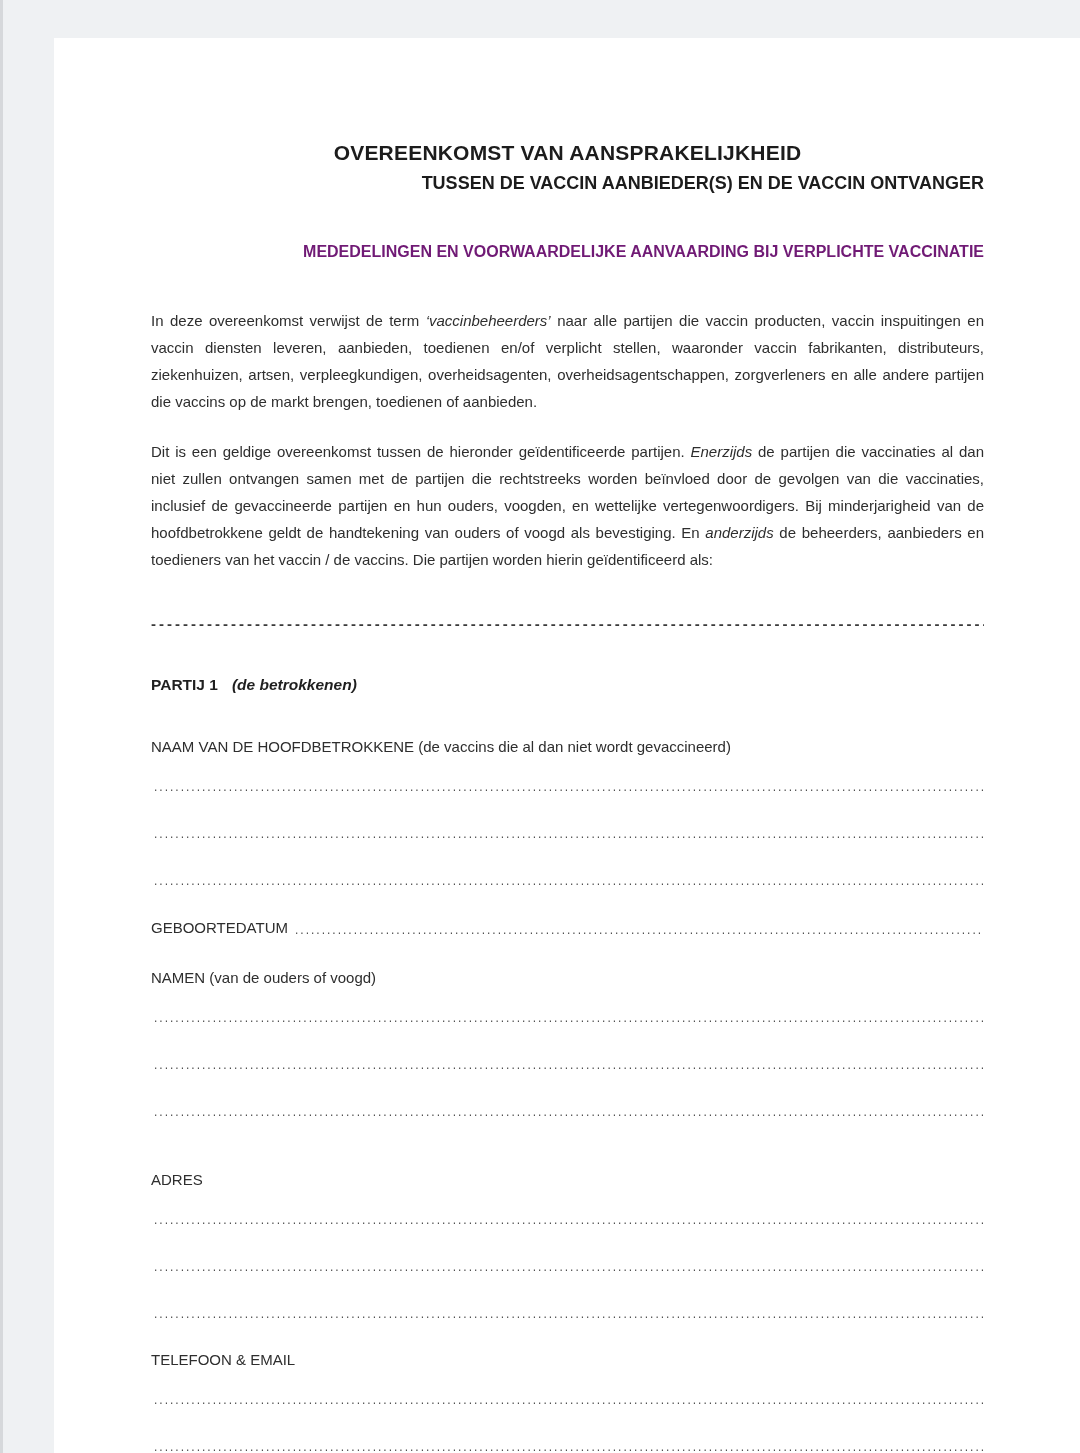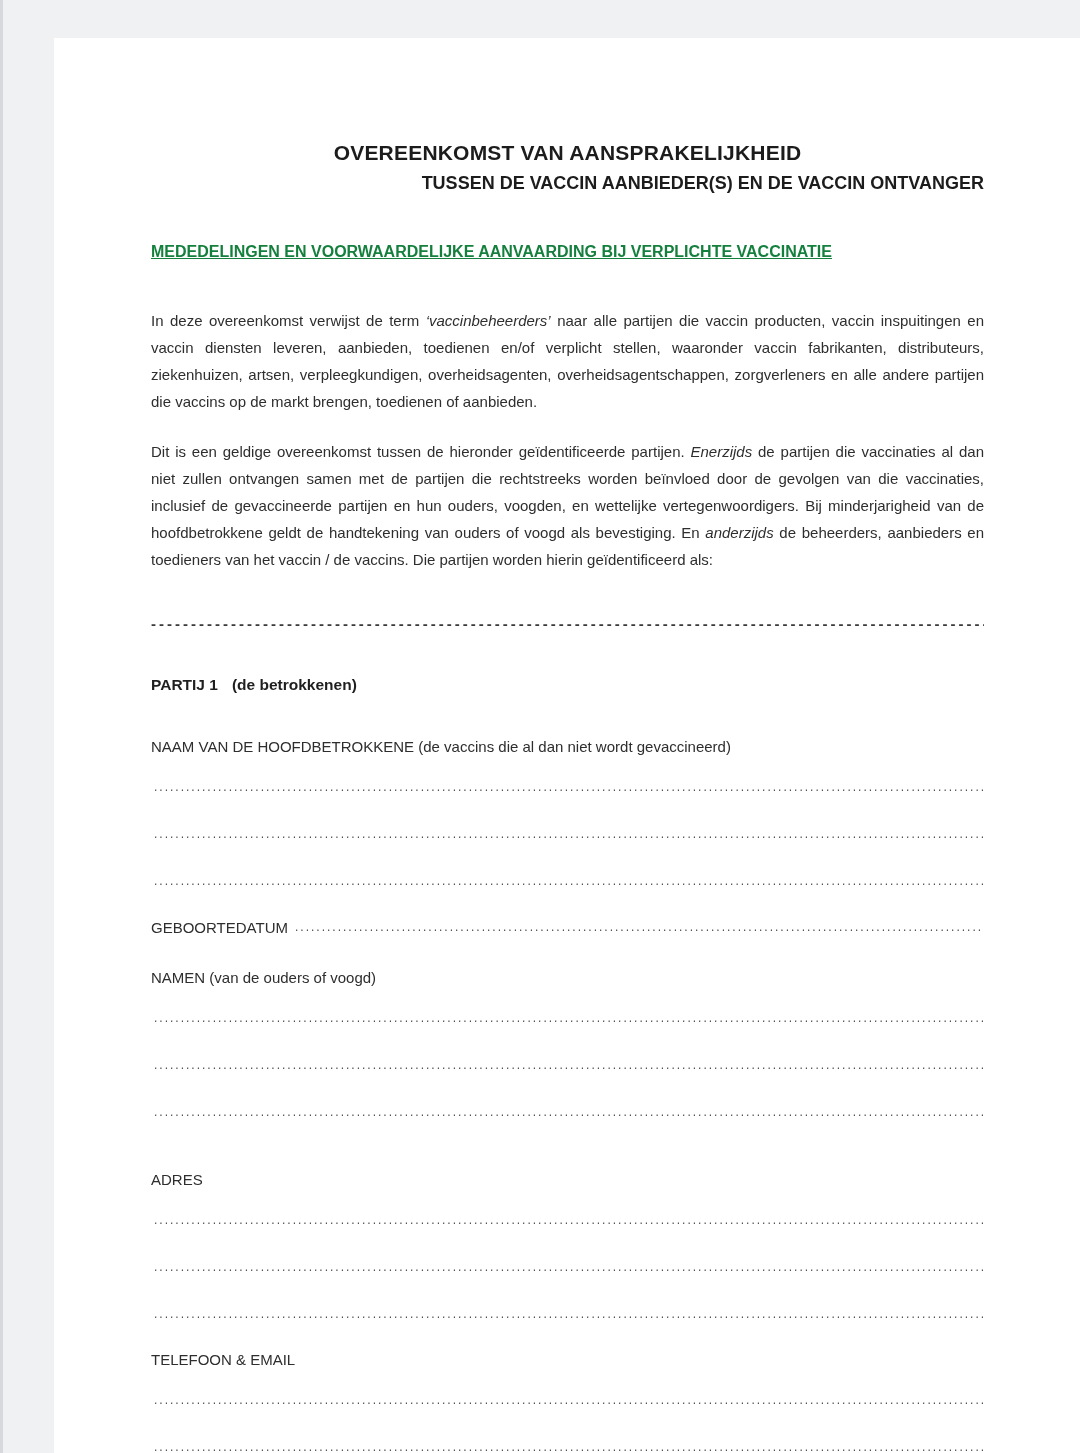--- a/index.html
+++ b/index.html
@@ -35,26 +35,25 @@
     line-height: 30px;
     letter-spacing: 0.2px;
   }
   .title2 {
     text-align: right;
     font-size: 18px; font-weight: bold;
     color: #1c1c1c;
     line-height: 30px;
   }
   .subtitle {
-    text-align: left;
+    text-align: right;
     font-size: 16px; font-weight: bold;
-    color: #15803d;
+    color: #701a75;
     margin-top: 43px;
     line-height: 22px;
-    text-decoration: underline;
   }
   .para {
     margin-top: 44px;
     font-size: 15px;
     line-height: 27px;
     text-align: justify;
     color: #2e2e2e;
   }
   .para + .para { margin-top: 23px; }
   .para .it { font-style: italic; }
@@ -68,21 +67,21 @@
     letter-spacing: 3px;
     color: #3a3a3a;
     line-height: 16px;
   }
   .section-heading {
     margin-top: 44px;
     font-size: 15.5px;
     color: #1f1f1f;
   }
   .section-heading .h-bold { font-weight: bold; }
-  .section-heading .h-italic { font-weight: bold; margin-left: 14px; }
+  .section-heading .h-italic { font-weight: bold; font-style: italic; margin-left: 14px; }
   .field-label {
     font-size: 15px;
     color: #2e2e2e;
     line-height: 20px;
   }
   .fl-naam   { margin-top: 43px; }
   .fl-namen  { margin-top: 30px; }
   .fl-adres  { margin-top: 50px; }
   .fl-tel    { margin-top: 28px; }
   .dotline {
@@ -93,21 +92,21 @@
     white-space: nowrap;
     font-size: 12px;
     letter-spacing: 2px;
     color: #4d4d4d;
     padding-left: 3px;
   }
   .dotline.first { margin-top: 23px; }
   .inline-field {
     margin-top: 29px;
     display: flex;
-    align-items: flex-start;
+    align-items: center;
   }
   .inline-field .field-label { flex: 0 0 auto; }
   .inline-field .dots-fill {
     flex: 1 1 auto;
     overflow: hidden;
     white-space: nowrap;
     font-size: 12px;
     letter-spacing: 2px;
     color: #4d4d4d;
     margin-left: 7px;

